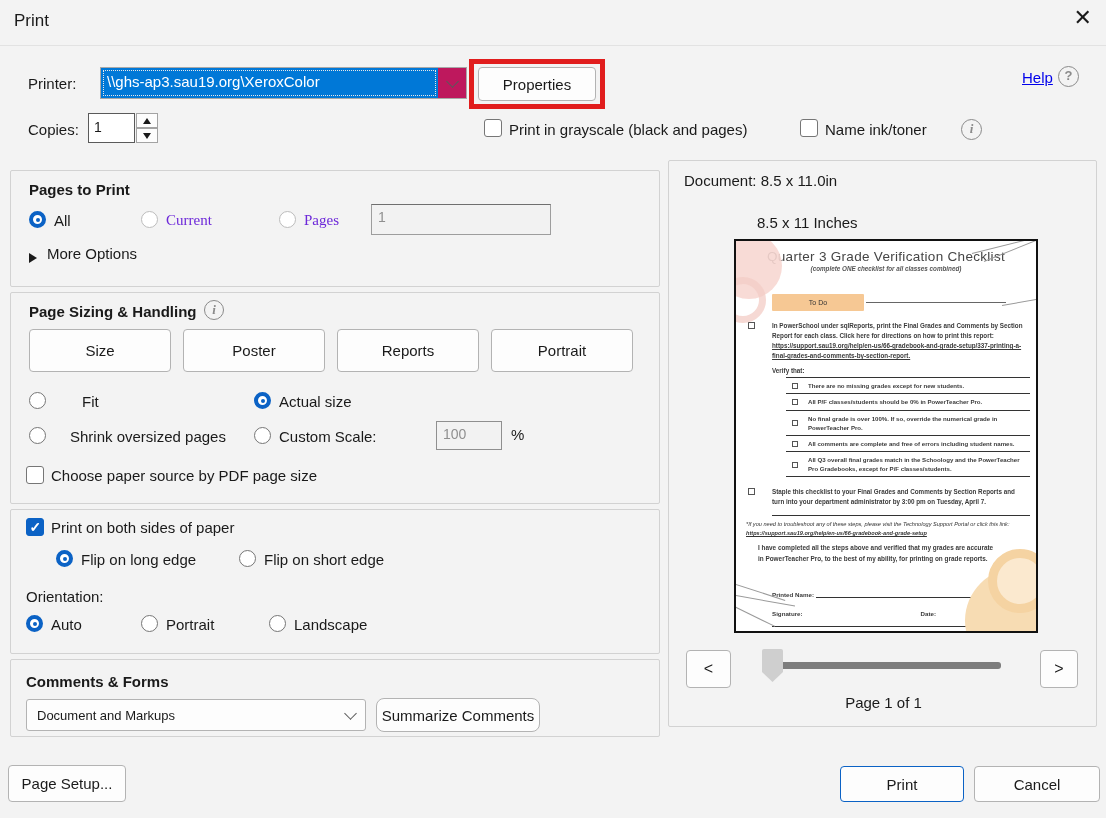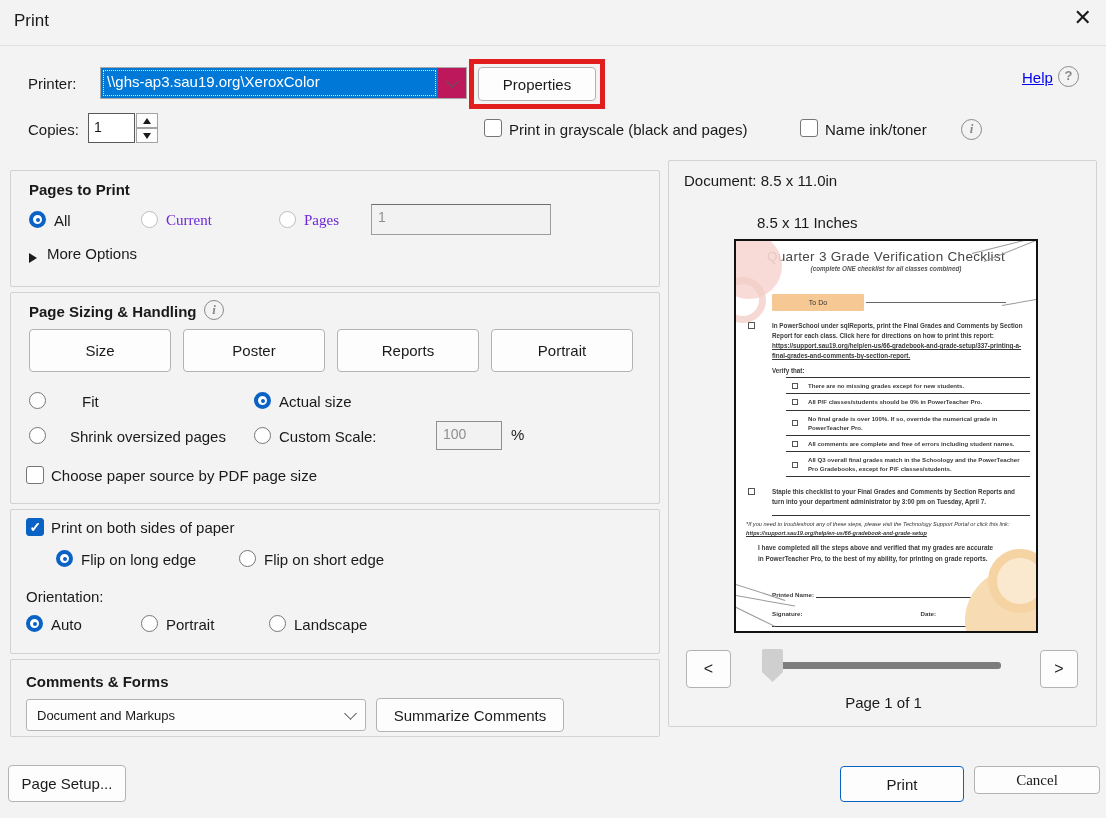--- a/index.html
+++ b/index.html
@@ -205,21 +205,21 @@
   </div>
 
   <div class="panel" style="left:10px; top:659px; width:650px; height:78px;">
     <div class="lbl bold" style="left:15px; top:13px;">Comments &amp; Forms</div>
     <div class="dropdown" style="left:15px; top:39px; width:340px; height:32px;">
       <div class="dtext">Document and Markups</div>
       <div class="dchev">
           <span class="chev"></span>
         </div>
     </div>
-    <button class="btn" style="left:365px; top:38px; width:188px; height:34px;">Summarize Comments</button>
+    <button class="btn" style="left:365px; top:38px; width:164px; height:34px;border-radius:8px;">Summarize Comments</button>
   </div>
 
   <div class="panel" style="left:668px; top:160px; width:429px; height:567px;">
     <div class="lbl" style="left:15px; top:11px;">Document: 8.5 x 11.0in</div>
     <div class="lbl" style="left:88px; top:53px;">8.5 x 11 Inches</div>
 
     <div class="doc-page">
 
       <div class="deco pink-blob"></div>
       <div class="deco pink-ring"></div>
@@ -296,15 +296,15 @@
 
     <button class="btn" style="left:17px; top:489px; width:45px; height:38px; font-size:16px;">&lt;</button>
     <div class="slider-track"></div>
     <div class="slider-thumb"></div>
     <button class="btn" style="left:371px; top:489px; width:38px; height:38px; font-size:16px;">&gt;</button>
     <div class="lbl" style="left:0; top:533px; width:429px; text-align:center;">Page 1 of 1</div>
   </div>
 
   <button class="btn" style="left:8px; top:765px; width:118px; height:37px;">Page Setup...</button>
   <button class="btn" style="left:840px; top:766px; width:124px; height:36px; border:1.6px solid #0b62c5;">Print</button>
-  <button class="btn" style="left:974px; top:766px; width:126px; height:28px;font-family:Liberation Serif, serif;">Cancel</button>
+  <button class="btn" style="left:974px; top:766px; width:126px; height:36px;">Cancel</button>
 
 </div>
 
 </body></html>

